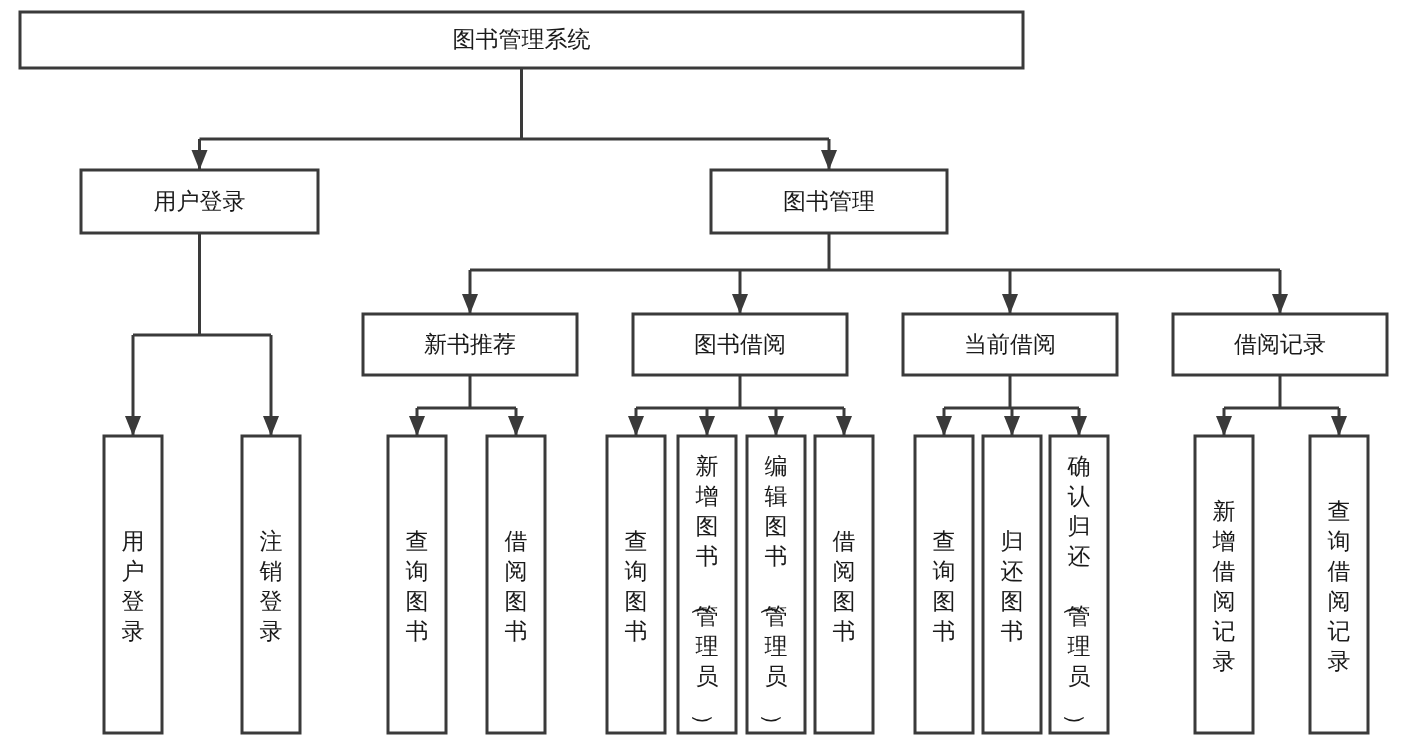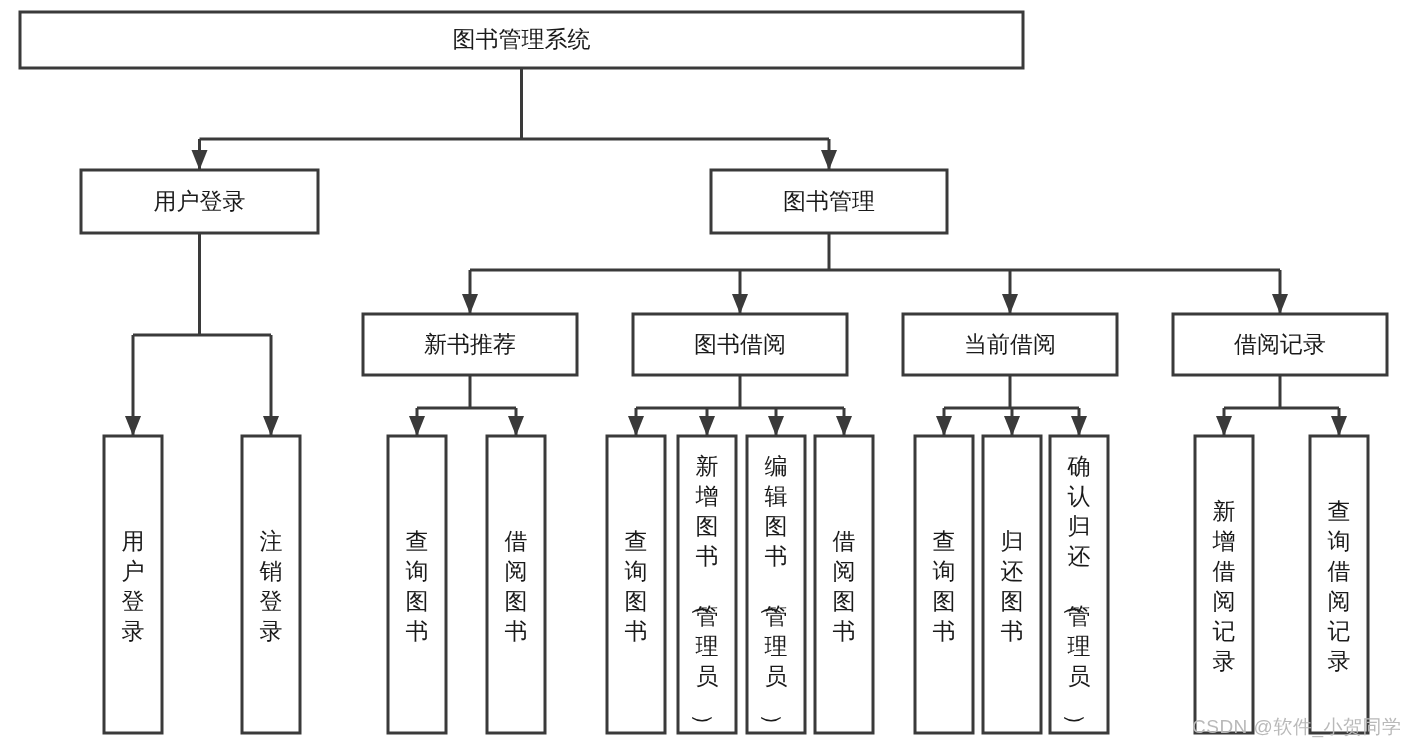--- a/index.html
+++ b/index.html
@@ -200,14 +200,13 @@
         <g>
           <rect x="1195" y="436" width="58" height="297" class="node-box"></rect>
           <text x="1224" y="518.5" class="node-label-v"><tspan x="1224" dy="0">新</tspan><tspan x="1224" dy="30">增</tspan><tspan x="1224" dy="30">借</tspan><tspan x="1224" dy="30">阅</tspan><tspan x="1224" dy="30">记</tspan><tspan x="1224" dy="30">录</tspan></text>
         </g>
         <g>
           <rect x="1310" y="436" width="58" height="297" class="node-box"></rect>
           <text x="1339" y="518.5" class="node-label-v"><tspan x="1339" dy="0">查</tspan><tspan x="1339" dy="30">询</tspan><tspan x="1339" dy="30">借</tspan><tspan x="1339" dy="30">阅</tspan><tspan x="1339" dy="30">记</tspan><tspan x="1339" dy="30">录</tspan></text>
         </g>
       </g>
     </svg>
-  <div class="watermark-text">CSDN @软件_小贺同学</div>
 </div>
 
 </body></html>

